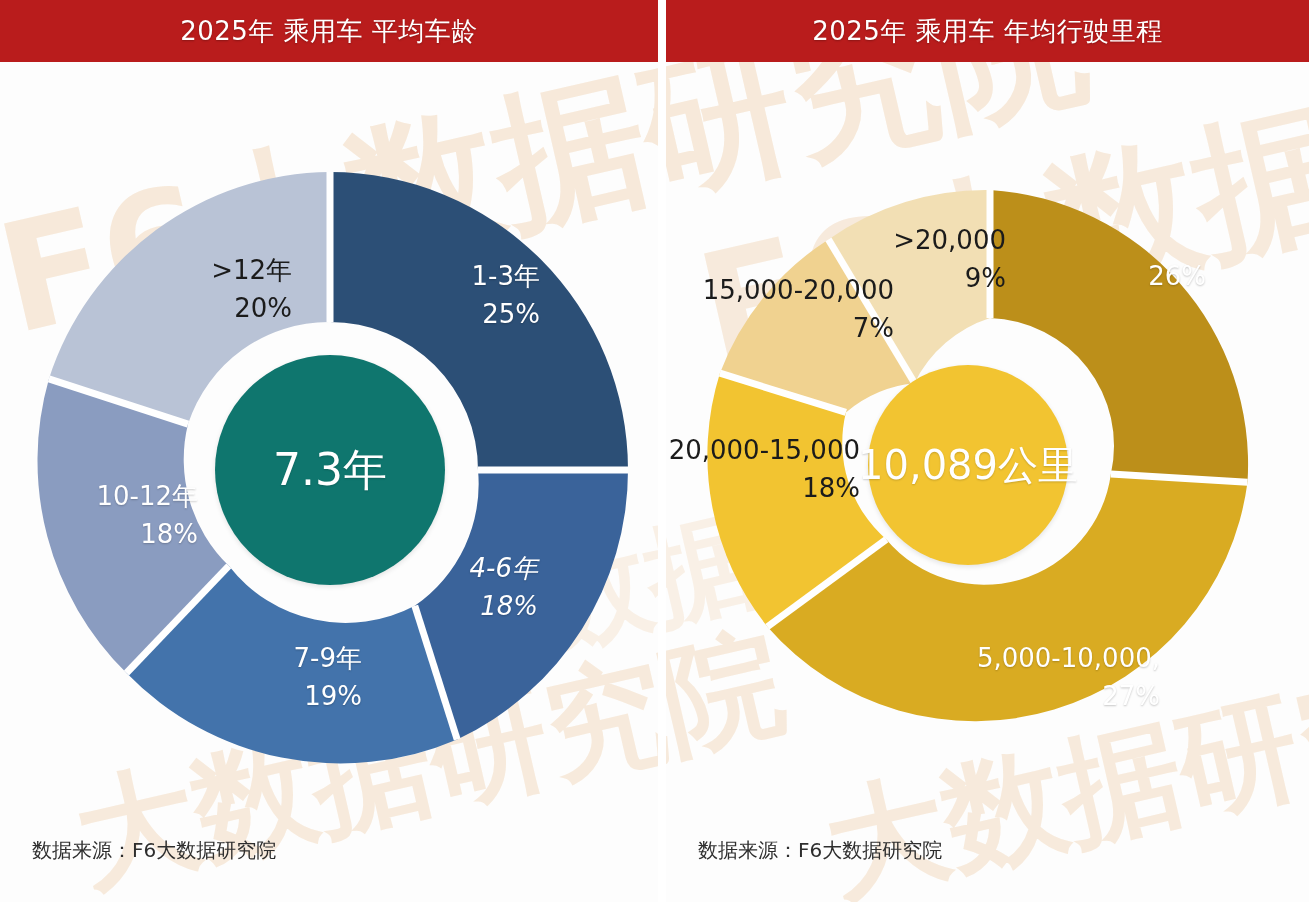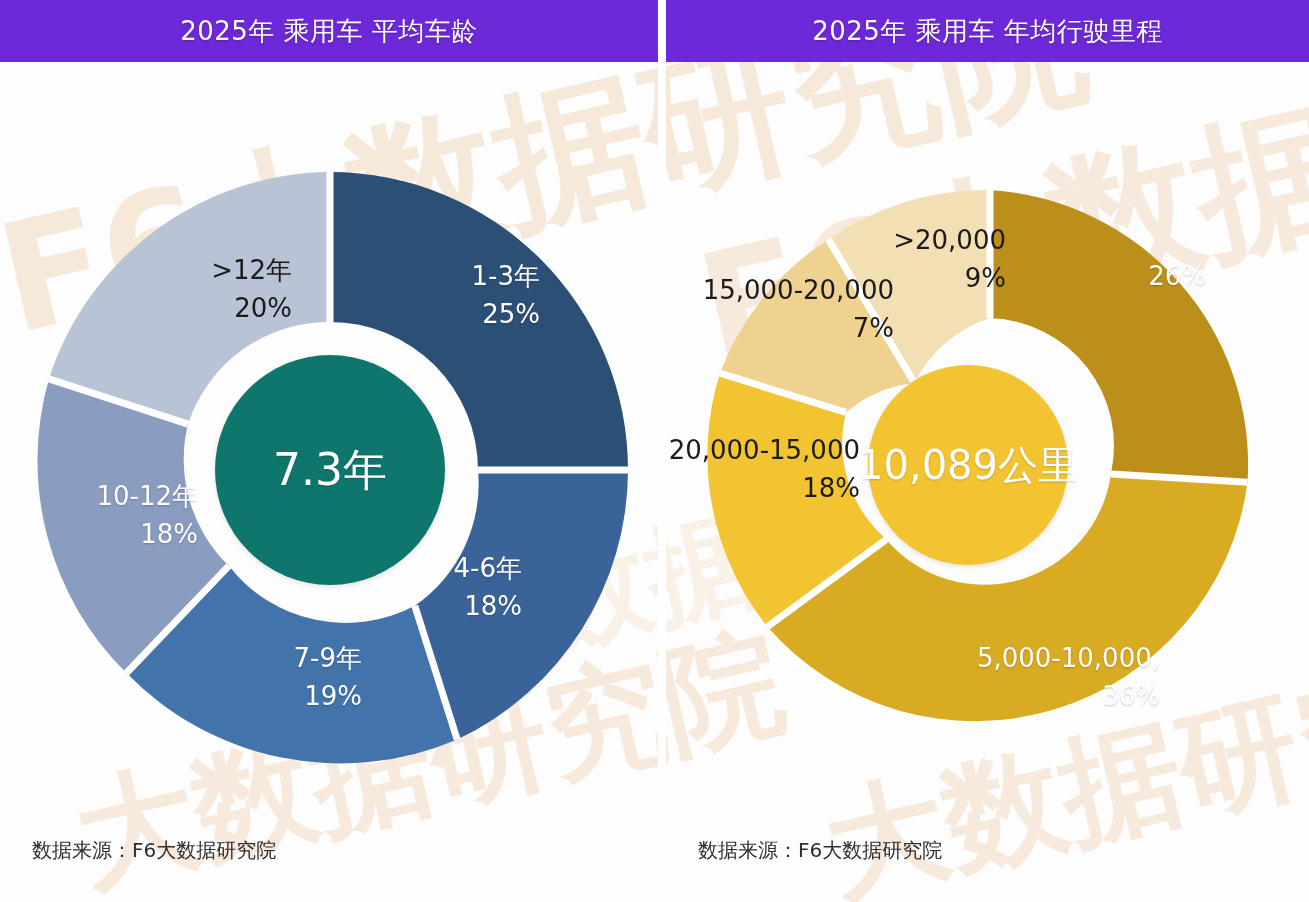--- a/index.html
+++ b/index.html
@@ -32,21 +32,21 @@
   
   .panel{position:absolute;top:0;height:902px;background:transparent;}
   .panel-left{left:0;width:658px;}
   .panel-right{left:666px;width:643px;}
   .panel-right:before{
     content:"";position:absolute;left:-8px;top:0;width:8px;height:902px;background:#ffffff;
   }
 
   .title-bar{
     position:absolute;left:0;top:0;width:100%;height:62px;
-    background:#6d28d9;
+    background:#b91c1c;
     display:flex;align-items:center;justify-content:center;
     box-sizing:border-box;
   }
   .title-bar span{
     color:#ffffff;font-size:26px;letter-spacing:.5px;
     text-shadow:0 1px 2px rgba(0,0,0,.25);
     font-family:"DejaVu Sans","Liberation Sans",sans-serif;
   }
 
   .source{
@@ -129,21 +129,21 @@
 
     <div class="hub hub-left">
       <span>7.3年</span>
     </div>
 
     <div class="lbl light f26" style="left:400px;top:258px;width:140px;">
       <span class="l1">1-3年</span>
       <span class="l2">25%</span>
     </div>
 
-    <div class="lbl light f26" style="left:392px;top:550px;width:130px;">
+    <div class="lbl light f26" style="left:408px;top:550px;width:130px;font-style:italic;">
       <span class="l1">4-6年</span>
       <span class="l2">18%</span>
     </div>
 
     <div class="lbl light f26" style="left:222px;top:640px;width:140px;">
       <span class="l1">7-9年</span>
       <span class="l2">19%</span>
     </div>
 
     <div class="lbl light f26" style="left:48px;top:478px;width:150px;">
@@ -192,21 +192,21 @@
   <div class="hub hub-right">
     <span>10,089公里</span>
   </div>
 
   <div class="lbl light f26" style="left:1046px;top:258px;width:160px;">
     <span class="l2">26%</span>
   </div>
 
   <div class="lbl light f26" style="left:930px;top:640px;width:230px;">
     <span class="l1">5,000-10,000,</span>
-    <span class="l2">36%</span>
+    <span class="l2">27%</span>
   </div>
 
   <div class="lbl dark f26" style="left:660px;top:432px;width:200px;">
     <span class="l1">20,000-15,000</span>
     <span class="l2">18%</span>
   </div>
 
   <div class="lbl dark f26" style="left:688px;top:272px;width:206px;">
     <span class="l1">15,000-20,000</span>
     <span class="l2">7%</span>

